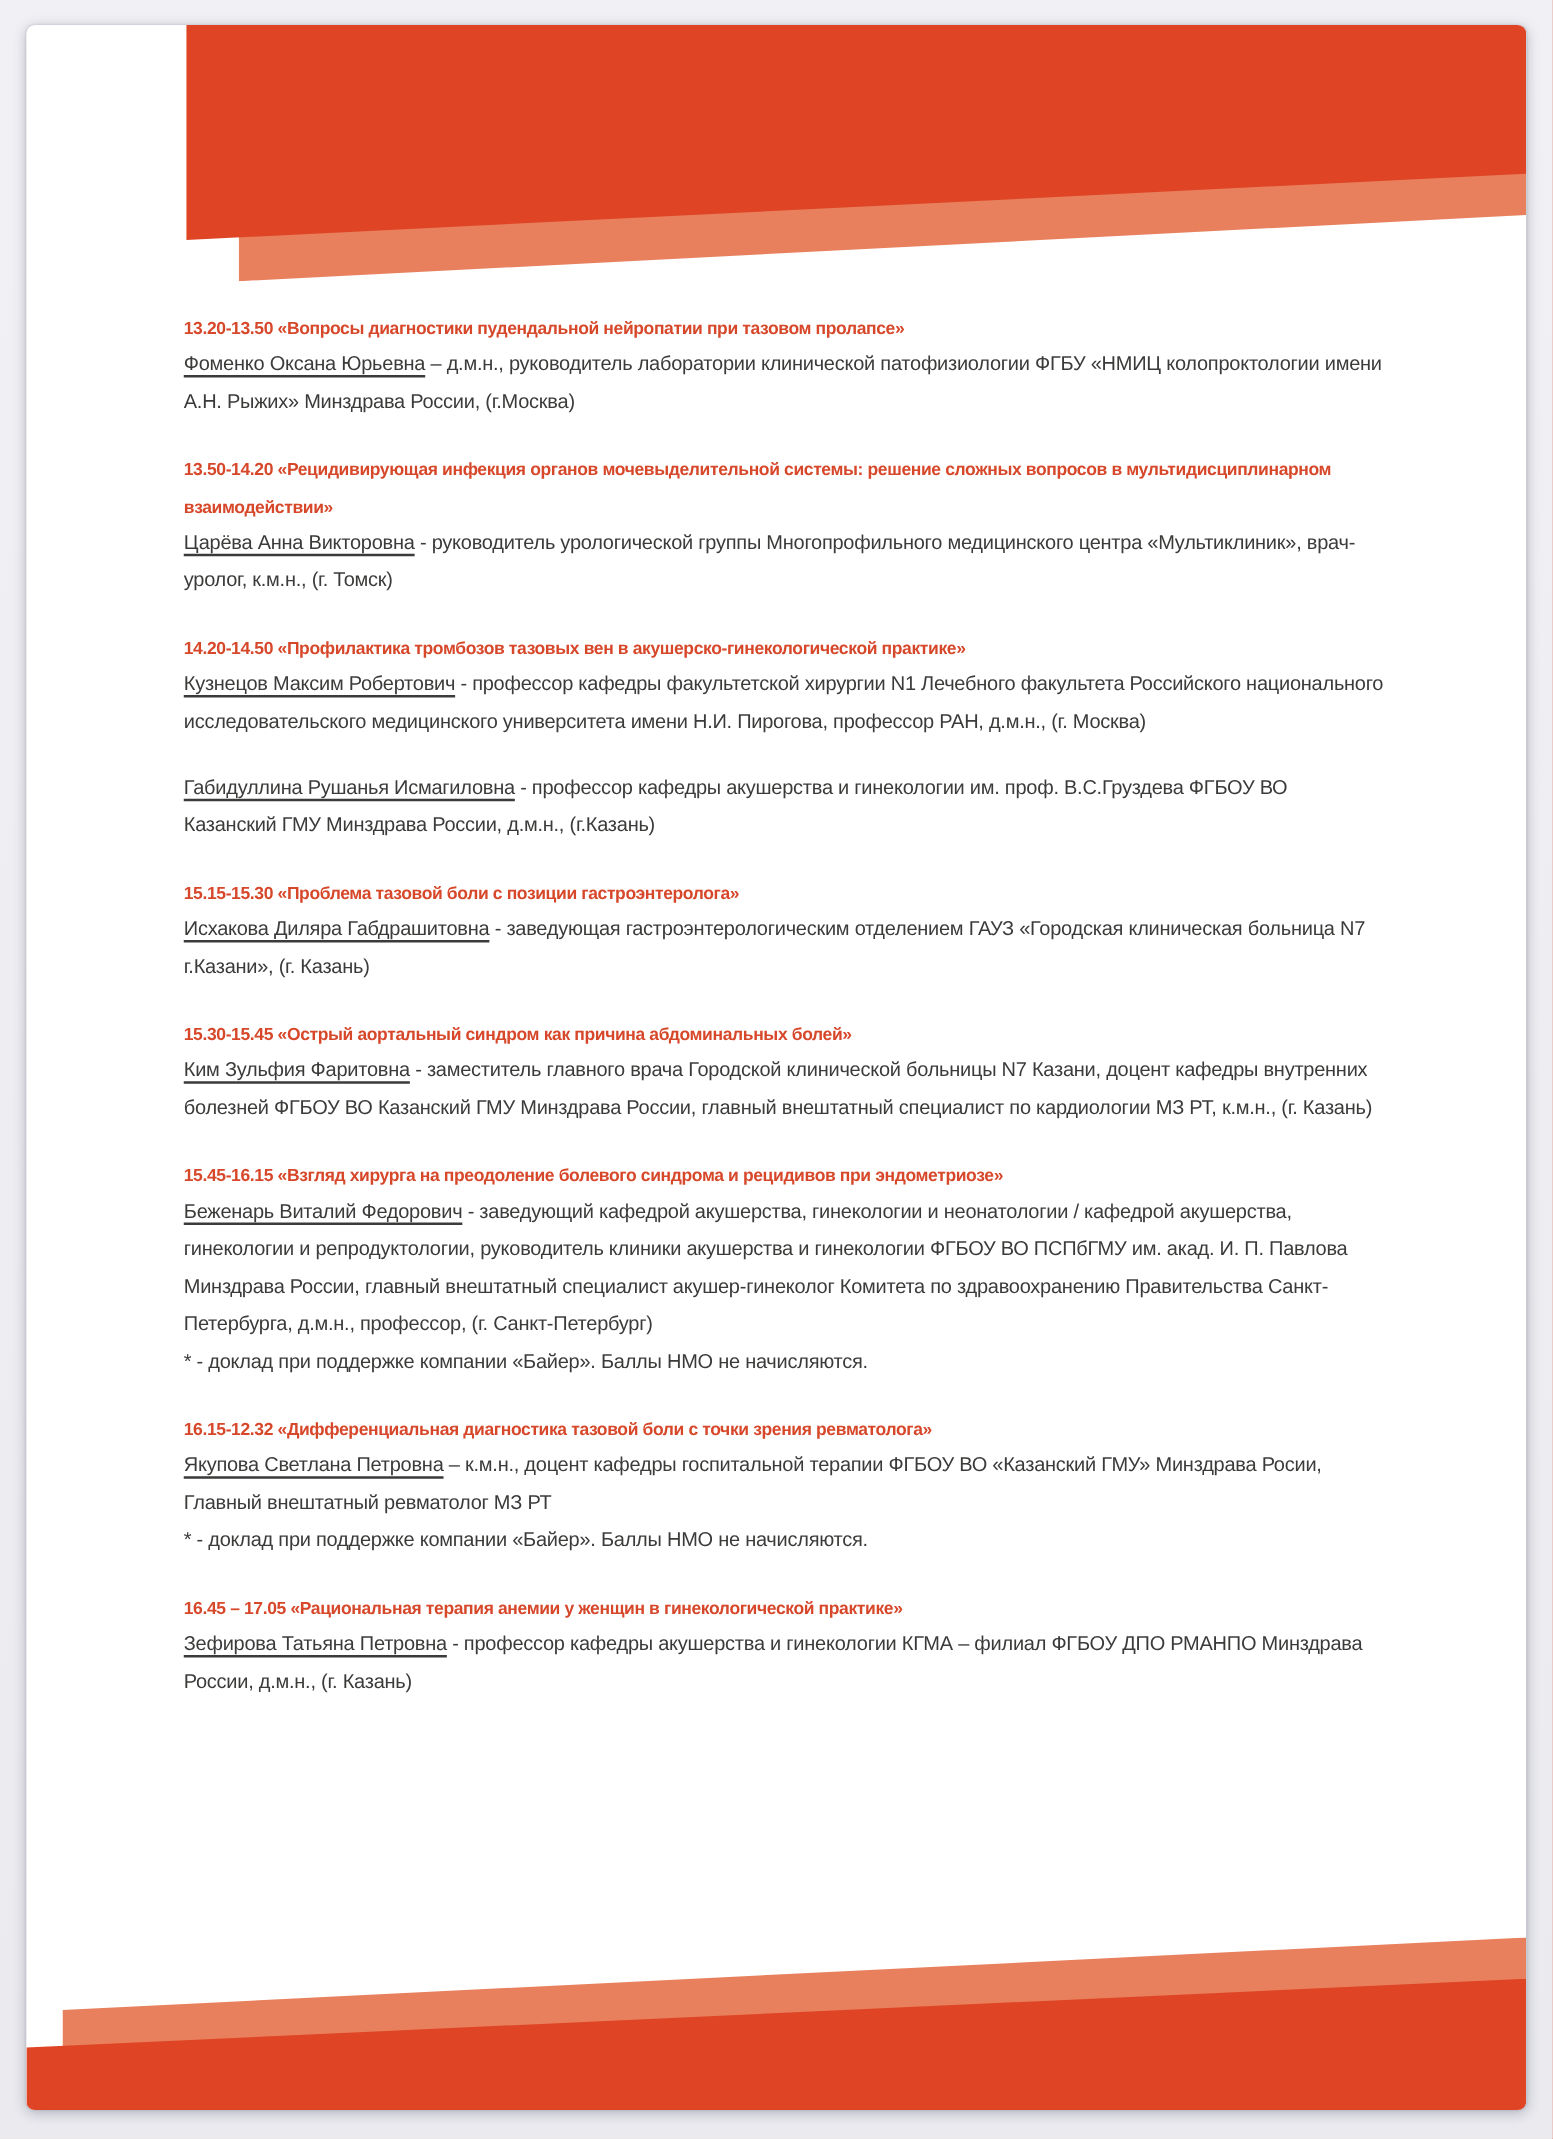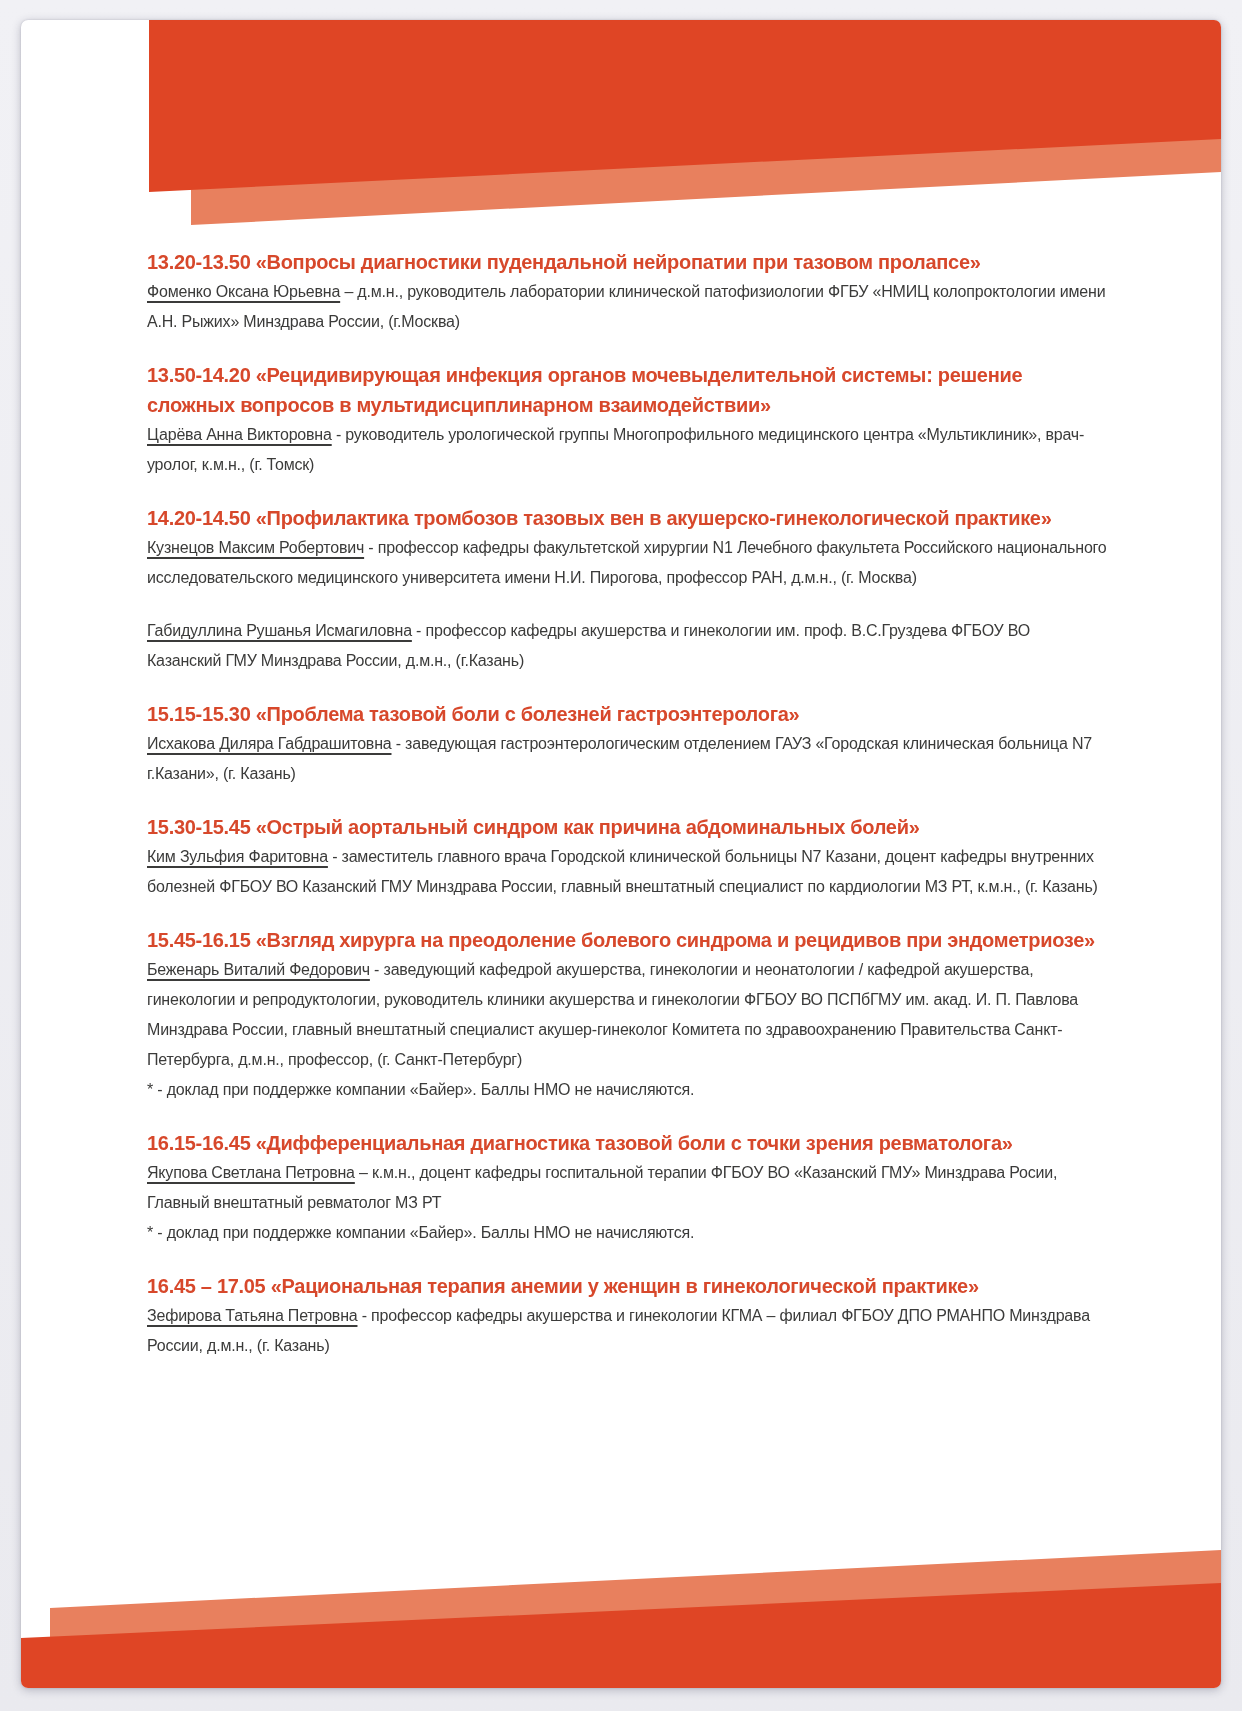--- a/index.html
+++ b/index.html
@@ -56,21 +56,21 @@
     left: 126px;
     top: 227px;
     width: 960px;
     z-index: 3;
   }
   .session {
     margin: 0 0 23px 0;
   }
   .session .title {
     margin: 0;
-    font-size: 20px;
+    font-size: 14px;
     line-height: 30px;
     font-weight: 700;
     letter-spacing: -0.3px;
     color: var(--title-color, #D7482B);
   }
   .session .desc {
     margin: 0;
     font-size: 16px;
     line-height: 30px;
     letter-spacing: -0.2px;
@@ -116,39 +116,39 @@
     <p class="desc"><span class="name">Кузнецов Максим Робертович</span><span> - профессор кафедры факультетской хирургии N1 Лечебного факультета Российского национального исследовательского медицинского университета имени Н.И. Пирогова, профессор РАН, д.м.н., (г. Москва)</span></p>
 
   </section>
 
   <section class="session">
     <p class="desc"><span class="name">Габидуллина Рушанья Исмагиловна</span><span> - профессор кафедры акушерства и гинекологии им. проф. В.С.Груздева ФГБОУ ВО Казанский ГМУ Минздрава России, д.м.н., (г.Казань)</span></p>
 
   </section>
 
   <section class="session">
-    <h2 class="title"><span class="time">15.15-15.30</span> <span>«Проблема тазовой боли с болезней гастроэнтеролога»</span></h2>
+    <h2 class="title"><span class="time">15.15-15.30</span> <span>«Проблема тазовой боли с позиции гастроэнтеролога»</span></h2>
     <p class="desc"><span class="name">Исхакова Диляра Габдрашитовна</span><span> - заведующая гастроэнтерологическим отделением ГАУЗ «Городская клиническая больница N7 г.Казани», (г. Казань)</span></p>
 
   </section>
 
   <section class="session">
     <h2 class="title"><span class="time">15.30-15.45</span> <span>«Острый аортальный синдром как причина абдоминальных болей»</span></h2>
     <p class="desc"><span class="name">Ким Зульфия Фаритовна</span><span> - заместитель главного врача Городской клинической больницы N7 Казани, доцент кафедры внутренних болезней ФГБОУ ВО Казанский ГМУ Минздрава России, главный внештатный специалист по кардиологии МЗ РТ, к.м.н., (г. Казань)</span></p>
 
   </section>
 
   <section class="session">
     <h2 class="title"><span class="time">15.45-16.15</span> <span>«Взгляд хирурга на преодоление болевого синдрома и рецидивов при эндометриозе»</span></h2>
     <p class="desc"><span class="name">Беженарь Виталий Федорович</span><span> - заведующий кафедрой акушерства, гинекологии и неонатологии / кафедрой акушерства, гинекологии и репродуктологии, руководитель клиники акушерства и гинекологии  ФГБОУ ВО ПСПбГМУ им. акад. И. П. Павлова Минздрава России, главный внештатный специалист акушер-гинеколог Комитета по здравоохранению Правительства Санкт-Петербурга, д.м.н., профессор, (г. Санкт-Петербург)</span></p>
     <p class="note">* - доклад при поддержке компании «Байер». Баллы НМО не начисляются.</p>
   </section>
 
   <section class="session">
-    <h2 class="title"><span class="time">16.15-16.45</span> <span>«Дифференциальная диагностика тазовой боли с точки зрения ревматолога»</span></h2>
+    <h2 class="title"><span class="time">16.15-12.32</span> <span>«Дифференциальная диагностика тазовой боли с точки зрения ревматолога»</span></h2>
     <p class="desc"><span class="name">Якупова Светлана Петровна</span><span> – к.м.н., доцент кафедры госпитальной терапии ФГБОУ ВО «Казанский ГМУ» Минздрава Росии, Главный внештатный ревматолог МЗ РТ</span></p>
     <p class="note">* - доклад при поддержке компании «Байер». Баллы НМО не начисляются.</p>
   </section>
 
   <section class="session">
     <h2 class="title"><span class="time">16.45 – 17.05</span> <span>«Рациональная терапия анемии у женщин в гинекологической практике»</span></h2>
     <p class="desc"><span class="name">Зефирова Татьяна Петровна</span><span> - профессор кафедры акушерства и гинекологии КГМА – филиал ФГБОУ ДПО РМАНПО Минздрава России, д.м.н., (г. Казань)</span></p>
 
   </section>
 </div>

